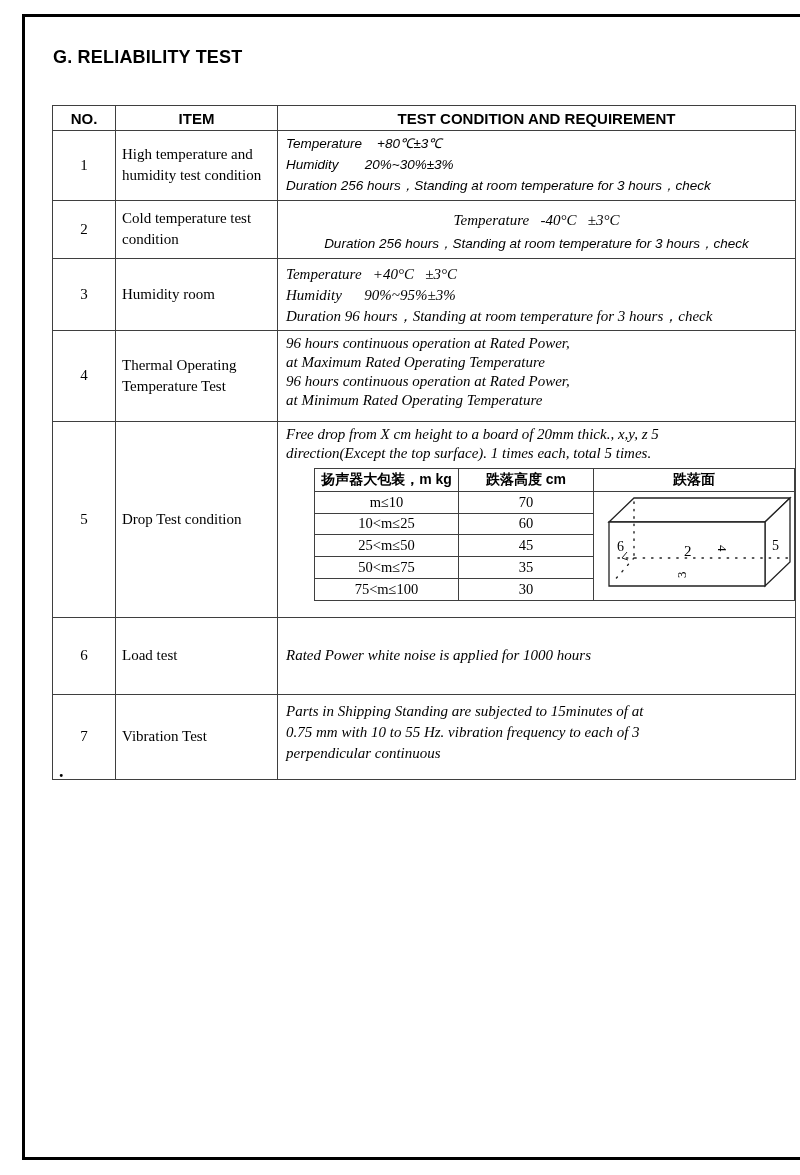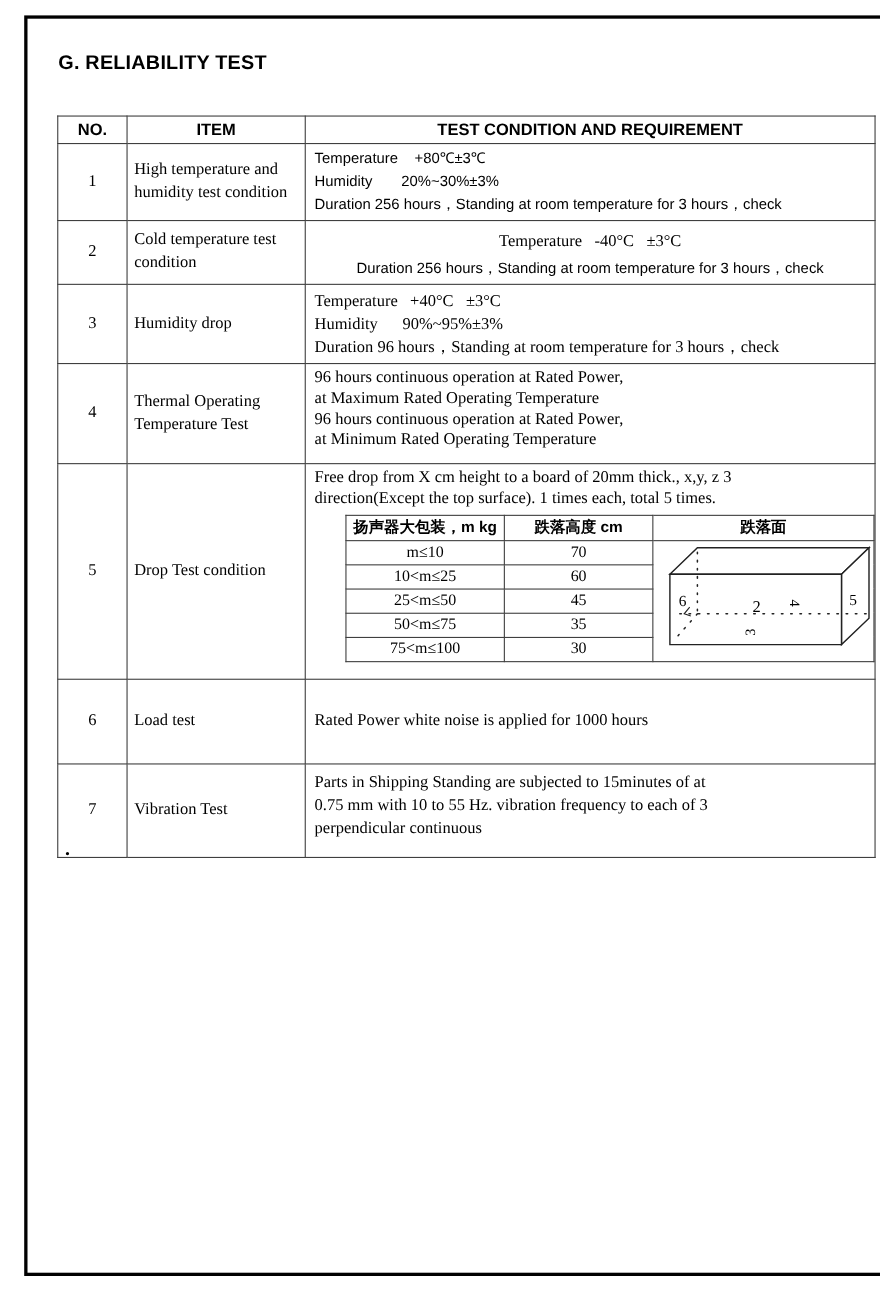--- a/index.html
+++ b/index.html
@@ -32,21 +32,21 @@
   tr[data-row="1"]{height:59px;}
   tr[data-row="2"]{height:58px;}
   tr[data-row="3"]{height:67px;}
   tr[data-row="4"]{height:91px;}
   tr[data-row="5"]{height:196px;}
   tr[data-row="6"]{height:77px;}
   tr[data-row="7"]{height:85px;}
   td.no-cell{text-align:center;font-size:15px;vertical-align:middle;}
   td.item-cell{text-align:left;font-size:15px;line-height:1.4;vertical-align:middle;padding:0 6px;}
   td.cond-cell{padding:3px 8px;font-size:15px;vertical-align:top;}
-  .cond-line{white-space:pre-wrap;line-height:1.4;}
+  .cond-line{white-space:pre-wrap;line-height:1.4;font-style:italic;}
   tr[data-row="1"] .cond-line{font-family:"Liberation Sans",sans-serif;font-size:13.5px;line-height:1.55;}
   tr[data-row="2"] td.cond-cell{padding-top:7px;}
   tr[data-row="2"] .cond-line{line-height:1.65;text-align:center;}
   tr[data-row="2"] .cond-line:nth-child(2){font-family:"Liberation Sans",sans-serif;font-size:13.5px;}
   tr[data-row="3"] td.cond-cell{padding-top:5px;}
   tr[data-row="4"] .cond-line{line-height:1.28;}
   tr[data-row="6"] td.cond-cell{vertical-align:middle;}
   tr[data-row="7"] td.cond-cell{padding-top:6px;}
   tr[data-row="5"] .cond-line{line-height:1.3;}
   
@@ -110,21 +110,21 @@
         </td>
         <td class="cond-cell">
           <div class="cond-line">Temperature   -40°C   ±3°C</div>
           <div class="cond-line">Duration 256 hours，Standing at room temperature for 3 hours，check</div>
         </td>
       </tr>
 
       <tr data-row="3">
         <td class="no-cell">3</td>
         <td class="item-cell">
-          <div>Humidity drop</div>
+          <div>Humidity room</div>
         </td>
         <td class="cond-cell">
           <div class="cond-line">Temperature   +40°C   ±3°C</div>
           <div class="cond-line">Humidity      90%~95%±3%</div>
           <div class="cond-line">Duration 96 hours，Standing at room temperature for 3 hours，check</div>
         </td>
       </tr>
 
       <tr data-row="4">
         <td class="no-cell">4</td>
@@ -139,21 +139,21 @@
           <div class="cond-line">at Minimum Rated Operating Temperature</div>
         </td>
       </tr>
 
       <tr data-row="5">
         <td class="no-cell">5</td>
         <td class="item-cell">
           <div>Drop Test condition</div>
         </td>
         <td class="cond-cell">
-          <div class="cond-line">Free drop from X cm height to a board of 20mm thick., x,y, z 3</div>
+          <div class="cond-line">Free drop from X cm height to a board of 20mm thick., x,y, z 5</div>
           <div class="cond-line">direction(Except the top surface). 1 times each, total 5 times.</div>
 
           <table class="drop-table">
             <colgroup>
               <col style="width:144px">
                 <col style="width:135px">
                 <col style="width:201px">
             </colgroup>
             <tbody>
               <tr>

